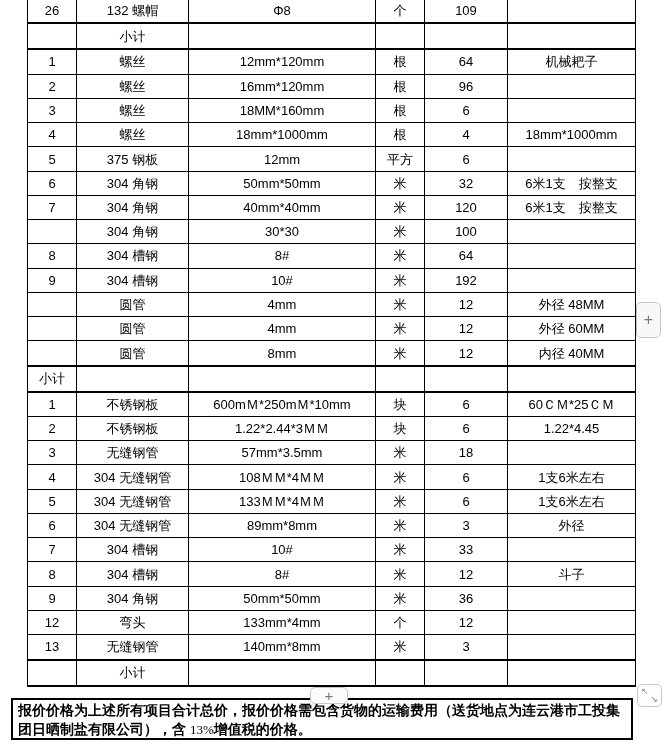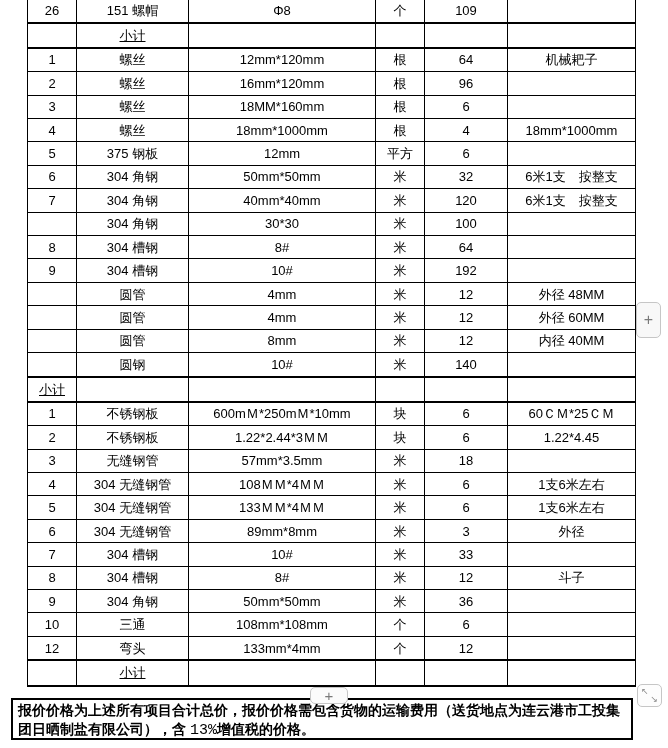--- a/index.html
+++ b/index.html
@@ -22,21 +22,21 @@
     width:608px;height:687px;
     border-collapse:collapse;table-layout:fixed;
     background:#fff;
   }
   table.quote-table td{
     border:1px solid var(--border);
     font-size:13px;line-height:15px;
     text-align:center;vertical-align:middle;
     padding:0 2px;white-space:nowrap;overflow:hidden;
   }
-  tr.subtotal td{border-top:2px solid var(--border);border-bottom:2px solid var(--border);text-decoration:underline;}
+  tr.subtotal td{border-top:2px solid var(--border);border-bottom:2px solid var(--border);}
 
   .ctl{
     position:absolute;display:flex;align-items:center;justify-content:center;
     border:1px solid var(--control_border);background:var(--control_bg);
     color:var(--control_fg);border-radius:5px;z-index:6;cursor:pointer;
   }
   .add-col-btn{left:636px;top:302px;width:23px;height:34px;font-size:16px;}
   .add-row-btn{left:310px;top:687px;width:36px;height:15px;font-size:15px;background:#fbfbfb;}
   .resize-btn{left:637px;top:684px;width:23px;height:21px;background:#fdfdfd;}
   .resize-btn .arr{position:absolute;font-size:9px;line-height:9px;color:#8a8a8a;}
@@ -45,42 +45,42 @@
 
   .footer-note{
     position:absolute;left:11px;top:698px;width:622px;height:42px;
     box-sizing:border-box;border:2px solid var(--border);
     padding:1px 3px 0 5px;
     font-weight:bold;font-size:14px;line-height:19px;
     letter-spacing:0;background:#fff;z-index:4;
   }
   .footer-note .pct{
     font-weight:normal;
-    font-family:Liberation Mono, monospace;
-    font-size:15px;
+    font-family:Liberation Serif, serif;
+    font-size:13px;
   }
 </style>
 </head>
 <body>
 
 <div class="page">
 
   <table class="quote-table">
     <colgroup>
       <col style="width:49px">
       <col style="width:112px">
       <col style="width:187px">
       <col style="width:49px">
       <col style="width:83px">
       <col style="width:128px">
     </colgroup>
     <tbody>
         <tr>
           <td>26</td>
-          <td>151 螺帽</td>
+          <td>132 螺帽</td>
           <td>Φ8</td>
           <td>个</td>
           <td>109</td>
           <td></td>
         </tr>
         <tr class="subtotal">
           <td></td>
           <td>小计</td>
           <td></td>
           <td></td>
@@ -184,28 +184,20 @@
           <td>外径 60MM</td>
         </tr>
         <tr>
           <td></td>
           <td>圆管</td>
           <td>8mm</td>
           <td>米</td>
           <td>12</td>
           <td>内径 40MM</td>
         </tr>
-        <tr>
-          <td></td>
-          <td>圆钢</td>
-          <td>10#</td>
-          <td>米</td>
-          <td>140</td>
-          <td></td>
-        </tr>
         <tr class="subtotal">
           <td>小计</td>
           <td></td>
           <td></td>
           <td></td>
           <td></td>
           <td></td>
         </tr>
         <tr>
           <td>1</td>
@@ -273,33 +265,33 @@
         </tr>
         <tr>
           <td>9</td>
           <td>304 角钢</td>
           <td>50mm*50mm</td>
           <td>米</td>
           <td>36</td>
           <td></td>
         </tr>
         <tr>
-          <td>10</td>
-          <td>三通</td>
-          <td>108mm*108mm</td>
-          <td>个</td>
-          <td>6</td>
-          <td></td>
-        </tr>
-        <tr>
           <td>12</td>
           <td>弯头</td>
           <td>133mm*4mm</td>
           <td>个</td>
           <td>12</td>
+          <td></td>
+        </tr>
+        <tr>
+          <td>13</td>
+          <td>无缝钢管</td>
+          <td>140mm*8mm</td>
+          <td>米</td>
+          <td>3</td>
           <td></td>
         </tr>
         <tr class="subtotal">
           <td></td>
           <td>小计</td>
           <td></td>
           <td></td>
           <td></td>
           <td></td>
         </tr>

